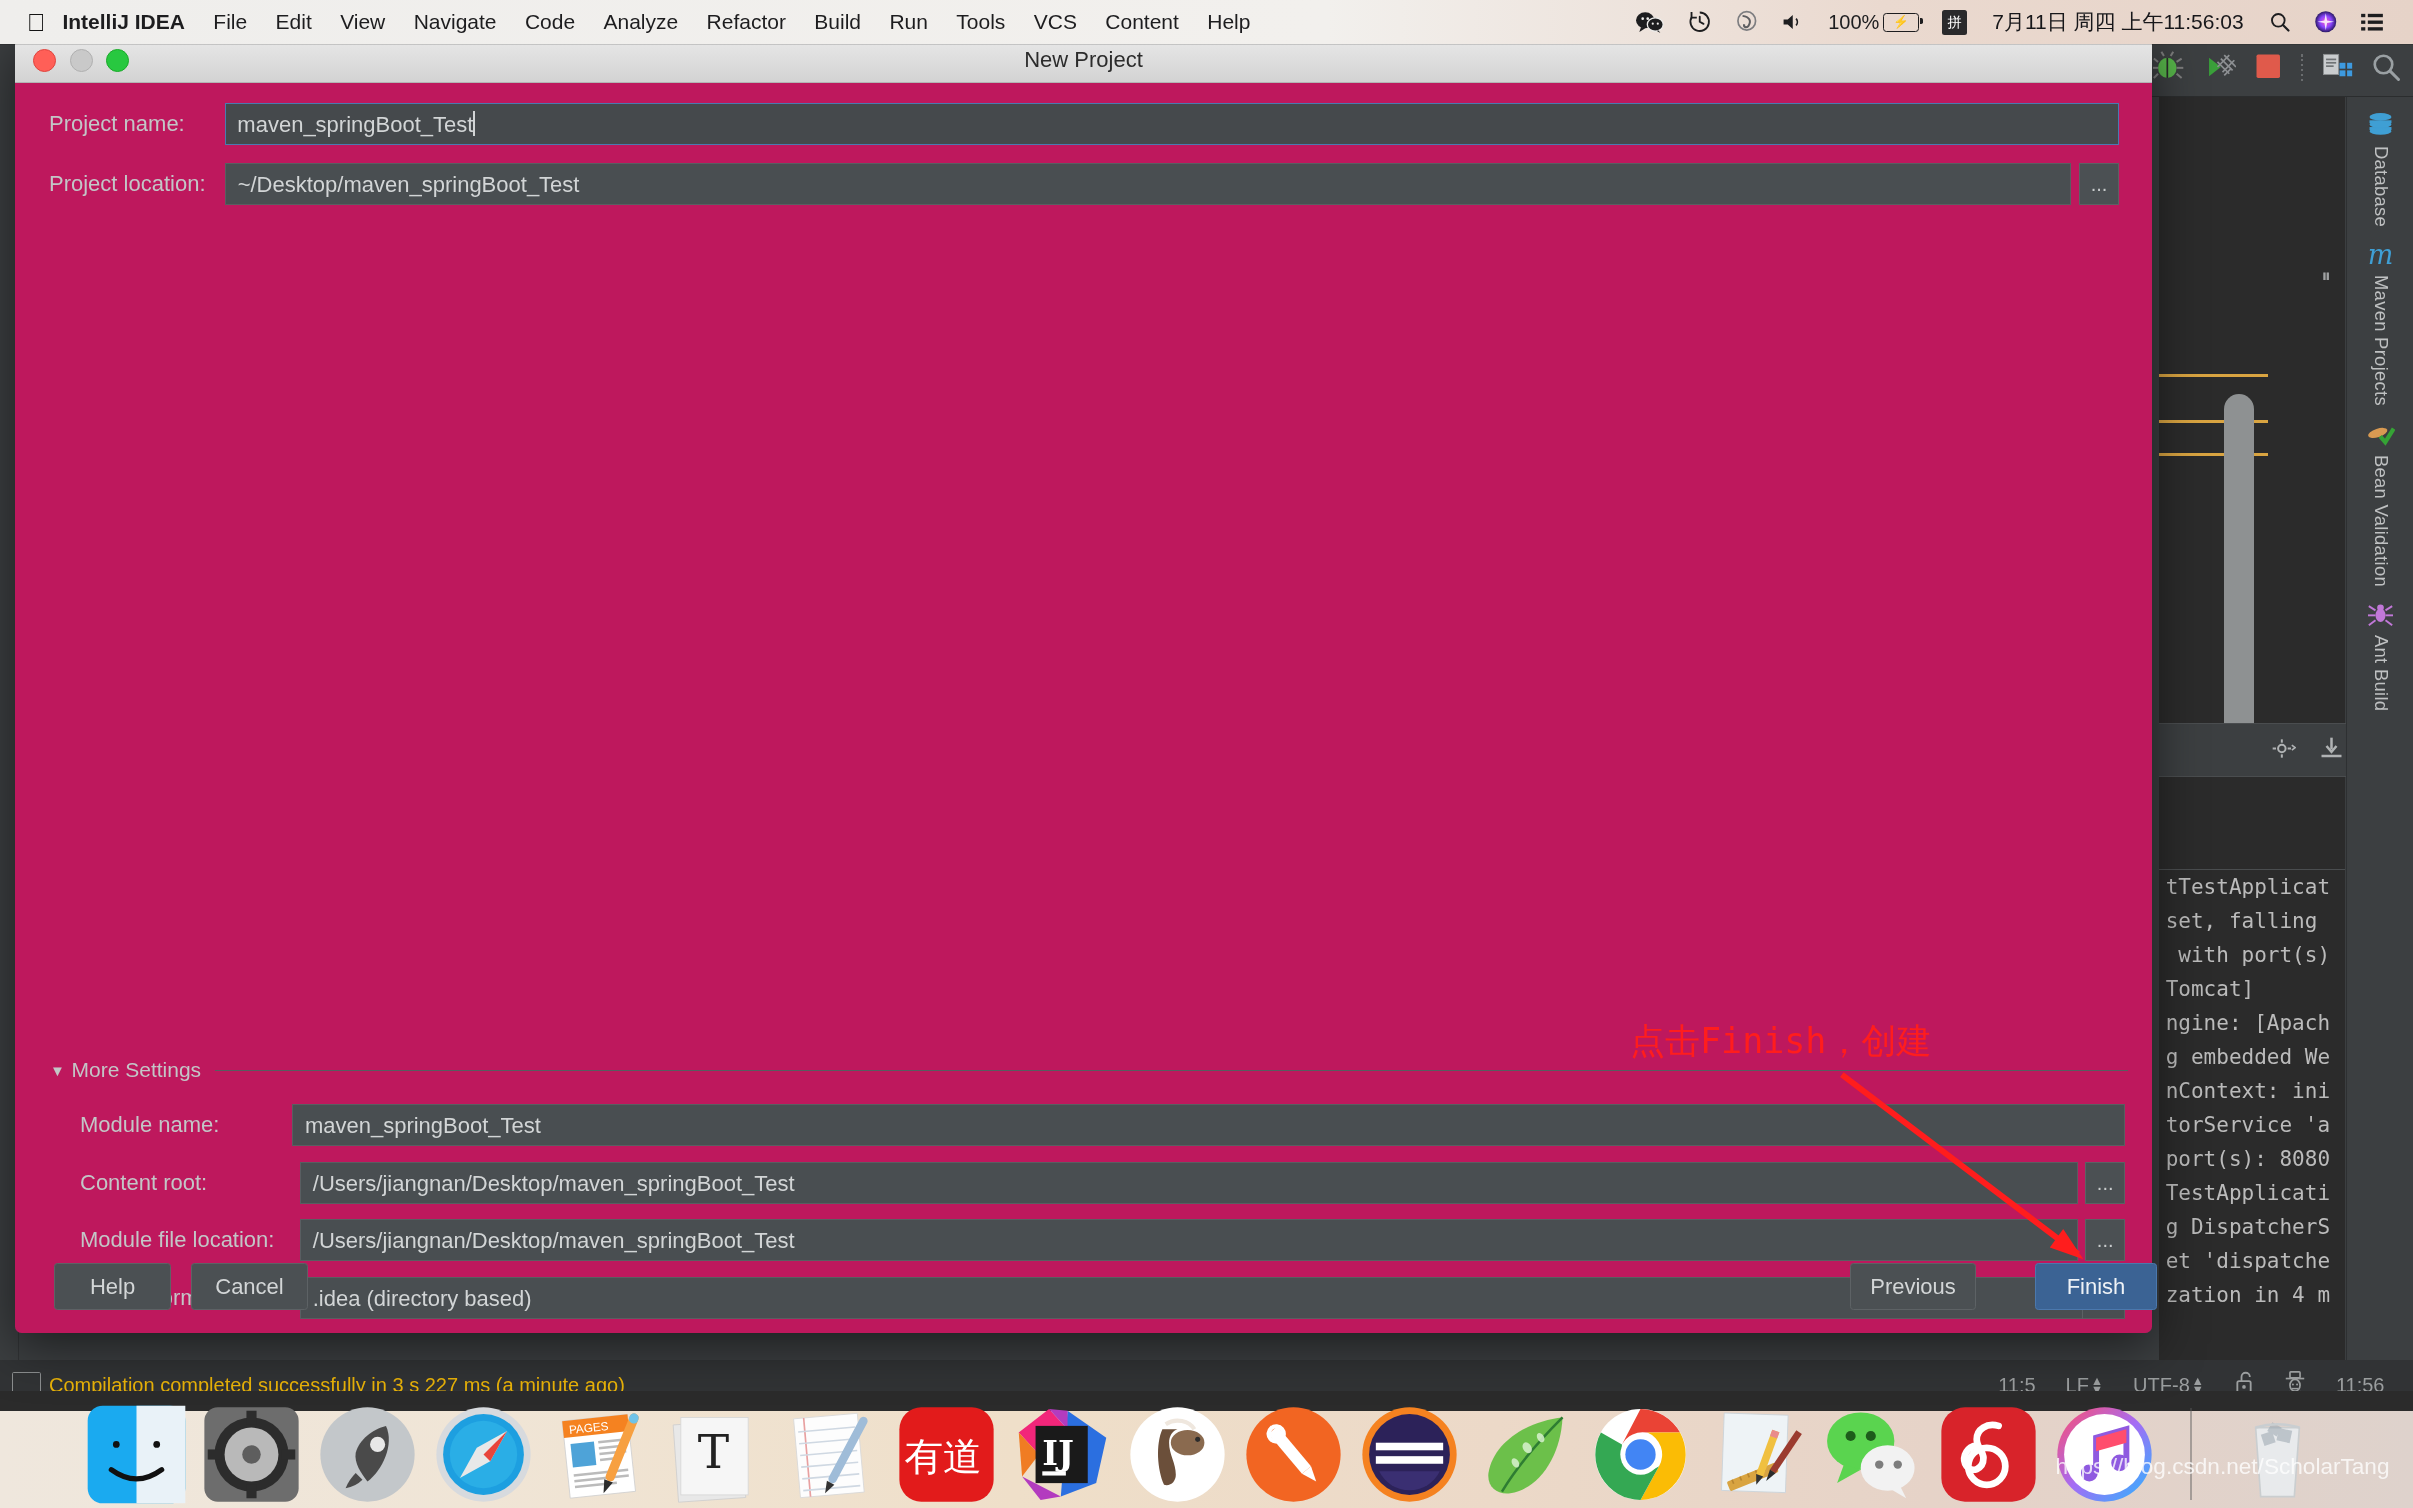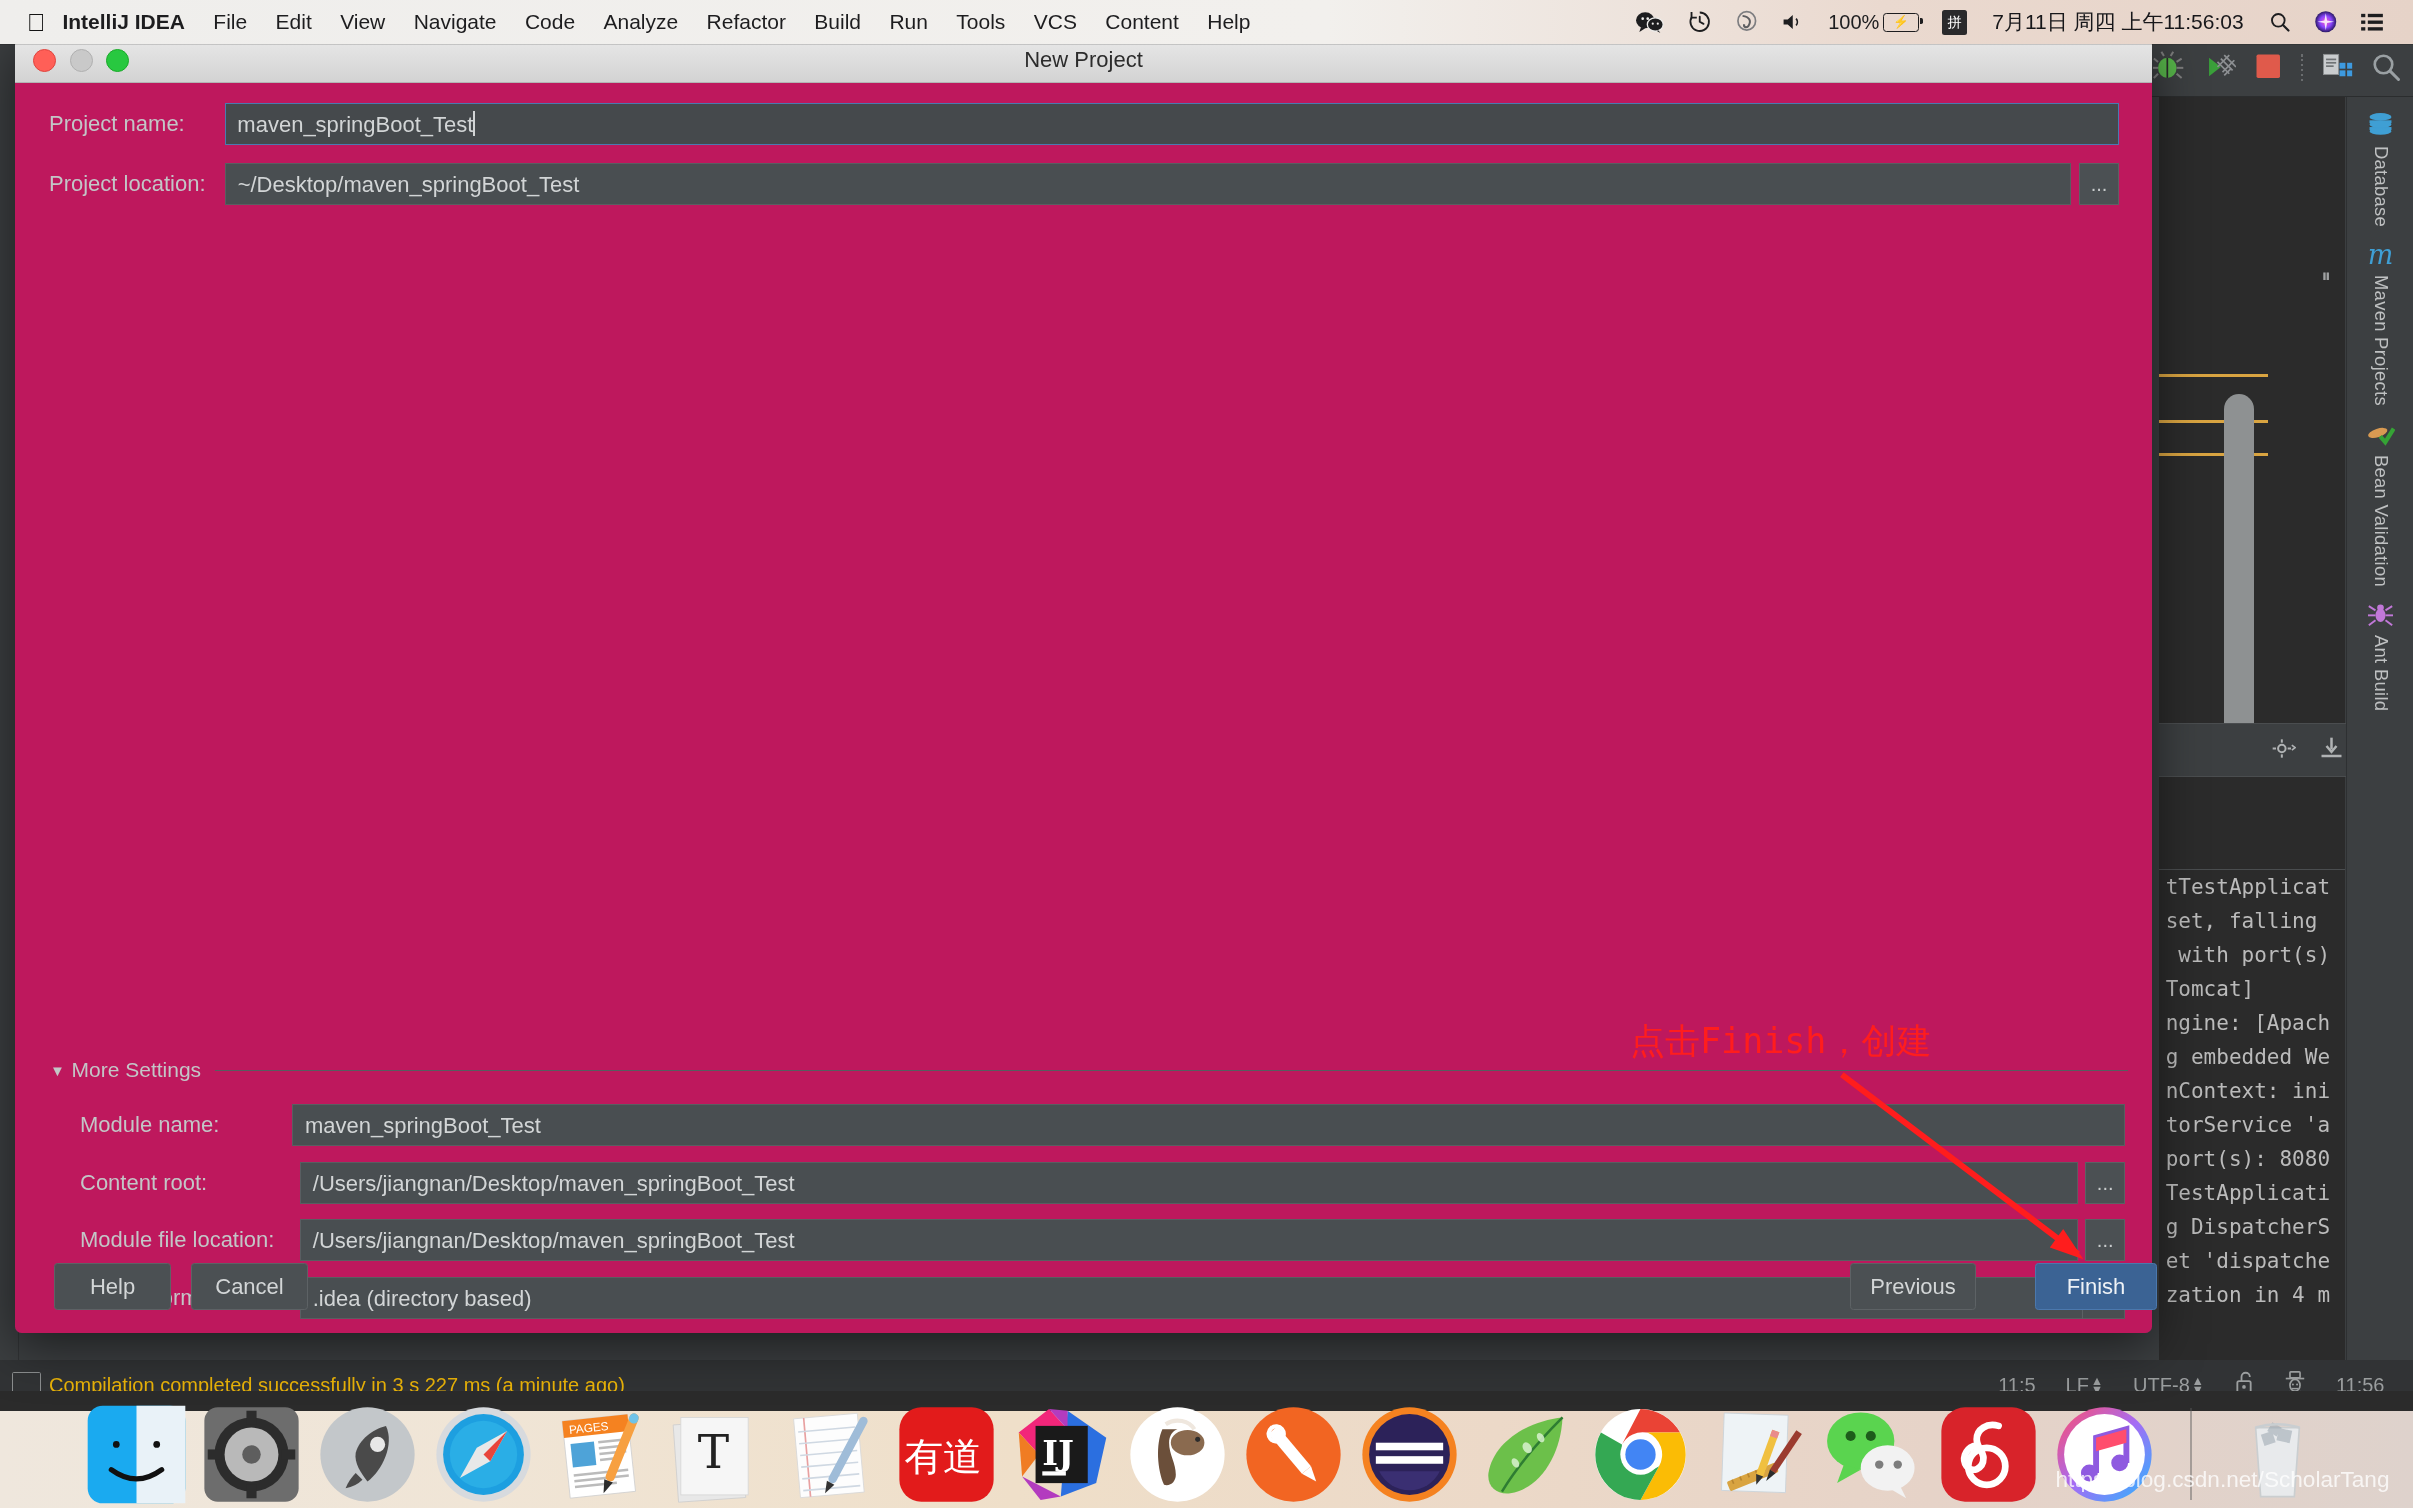--- a/index.html
+++ b/index.html
@@ -122,21 +122,21 @@
   }
   #annot-arrow{position:absolute;left:1835px;top:1068px;z-index:40;}
 
   
   #dock-bg{position:absolute;left:0;top:1410px;width:2413px;height:99px;
     background:linear-gradient(to right,#efe7dd 0%,#f0e5d6 20%,#efdfc9 42%,#ecd9c8 62%,#e6d3c8 80%,#ded2cc 100%);
   }
   #dock{position:absolute;left:84px;top:1391px;width:2246px;height:117px;display:flex;align-items:flex-end;gap:11.7px;z-index:20;}
   .dock-icon{width:107px;height:107px;position:relative;display:flex;align-items:center;justify-content:center;}
   .dock-sep{width:2.5px;height:92px;background:rgba(90,90,90,.45);margin:0 22px 8.4px 22px;}
-  #watermark{position:absolute;right:23.5px;bottom:15px;color:#ffffff;opacity:.78;font-size:22.6px;z-index:25;}
+  #watermark{position:absolute;right:23.5px;bottom:28px;color:#ffffff;opacity:.78;font-size:22.6px;z-index:25;}
   #ml-strip{position:absolute;left:0;top:1391px;width:2413px;height:20px;background:#2b2b2b;z-index:5;}
 </style>
 </head>
 <body>
 
 <div id="menubar">
   <div class="mb-left">
     <span class="apple-glyph"></span>
     <span class="mb-item bold">IntelliJ IDEA</span>
     <span class="mb-item">File</span>

